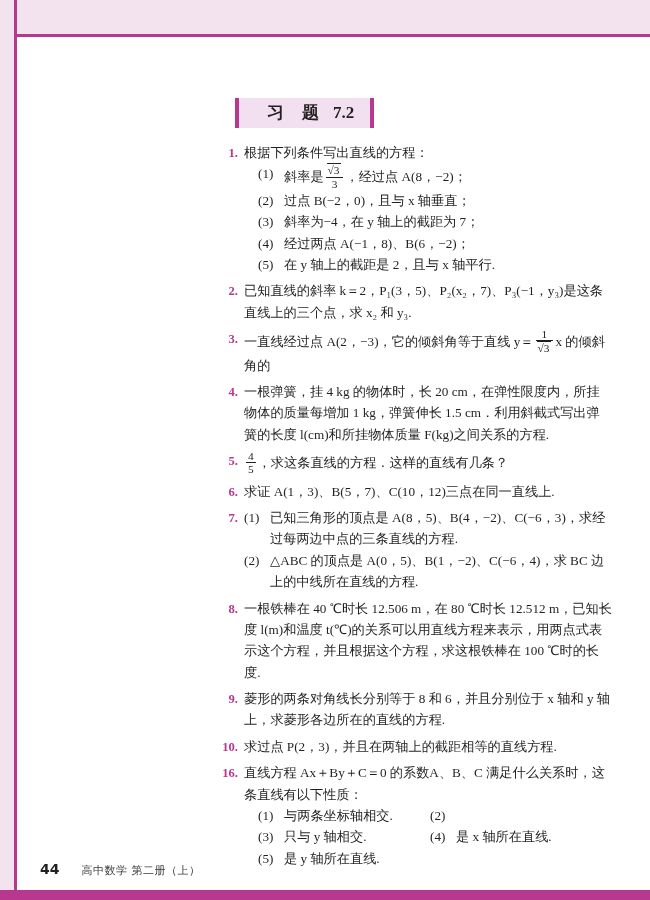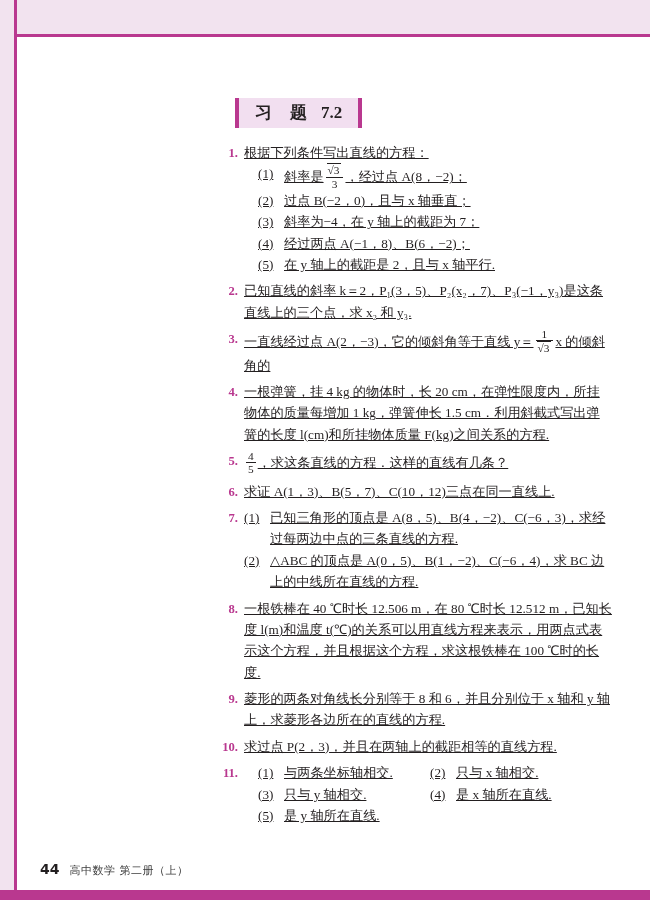--- a/index.html
+++ b/index.html
@@ -46,21 +46,21 @@
   }
 
   
   .section-head {
     margin-left: 195px;
     margin-top: 38px;
     display: inline-block;
     background: #f2dff0;
     border-left: 4px solid #b9388f;
     border-right: 4px solid #b9388f;
-    padding: 3px 16px 4px 16px;
+    padding: 3px 16px 4px 28px;
   }
   .section-head .title {
     font-family: "DejaVu Sans", sans-serif;
     font-weight: bold;
     font-size: 17px;
     letter-spacing: 6px;
     color: #231f20;
   }
   .section-head .num {
     font-family: "Liberation Serif", serif;
@@ -89,21 +89,20 @@
     text-align: right;
     padding-right: 6px;
     color: #b9388f;
     font-weight: bold;
     font-family: "Liberation Serif", serif;
     font-size: 12.6px;
     padding-top: 1px;
   }
   .item .body {
     flex: 1;
-    text-decoration: underline;
   }
   .sub {
     margin-left: 14px;
     text-indent: 0;
   }
   .sub-row {
     display: flex;
     align-items: flex-start;
   }
   .sub-row .lab {
@@ -143,21 +142,21 @@
     left: 40px;
     bottom: 22px;
     display: flex;
     align-items: baseline;
   }
   .footer .pg {
     font-family: "DejaVu Sans", sans-serif;
     font-weight: bold;
     font-size: 14px;
     color: #231f20;
-    margin-right: 10px;
+    margin-right: 22px;
   }
   .footer .bk {
     font-family: "DejaVu Sans", sans-serif;
     font-size: 11px;
     color: #3b3b3b;
     letter-spacing: 0.5px;
   }
 </style>
 </head>
 <body>
@@ -255,31 +254,31 @@
       <div class="marker">9.</div>
       <div class="body">菱形的两条对角线长分别等于 8 和 6，并且分别位于 x 轴和 y 轴上，求菱形各边所在的直线的方程.</div>
     </div>
 
     <div class="item">
       <div class="marker">10.</div>
       <div class="body">求过点 P(2，3)，并且在两轴上的截距相等的直线方程.</div>
     </div>
 
     <div class="item">
-      <div class="marker">11.</div>
-      <div class="body">
+      <div class="marker">16.</div>
+      <div class="body">
+        <div>直线方程 Ax＋By＋C＝0 的系数A、B、C 满足什么关系时，这条直线有以下性质：</div>
         <div class="sub">
           <div class="two-col">
             <div class="c1 sub-row">
               <span class="lab">(1)</span>
               <span class="txt">与两条坐标轴相交.</span>
             </div>
             <div class="c2 sub-row">
               <span class="lab">(2)</span>
-              <span class="txt">只与 x 轴相交.</span>
             </div>
           </div>
           <div class="two-col">
             <div class="c1 sub-row">
               <span class="lab">(3)</span>
               <span class="txt">只与 y 轴相交.</span>
             </div>
             <div class="c2 sub-row">
               <span class="lab">(4)</span>
               <span class="txt">是 x 轴所在直线.</span>

